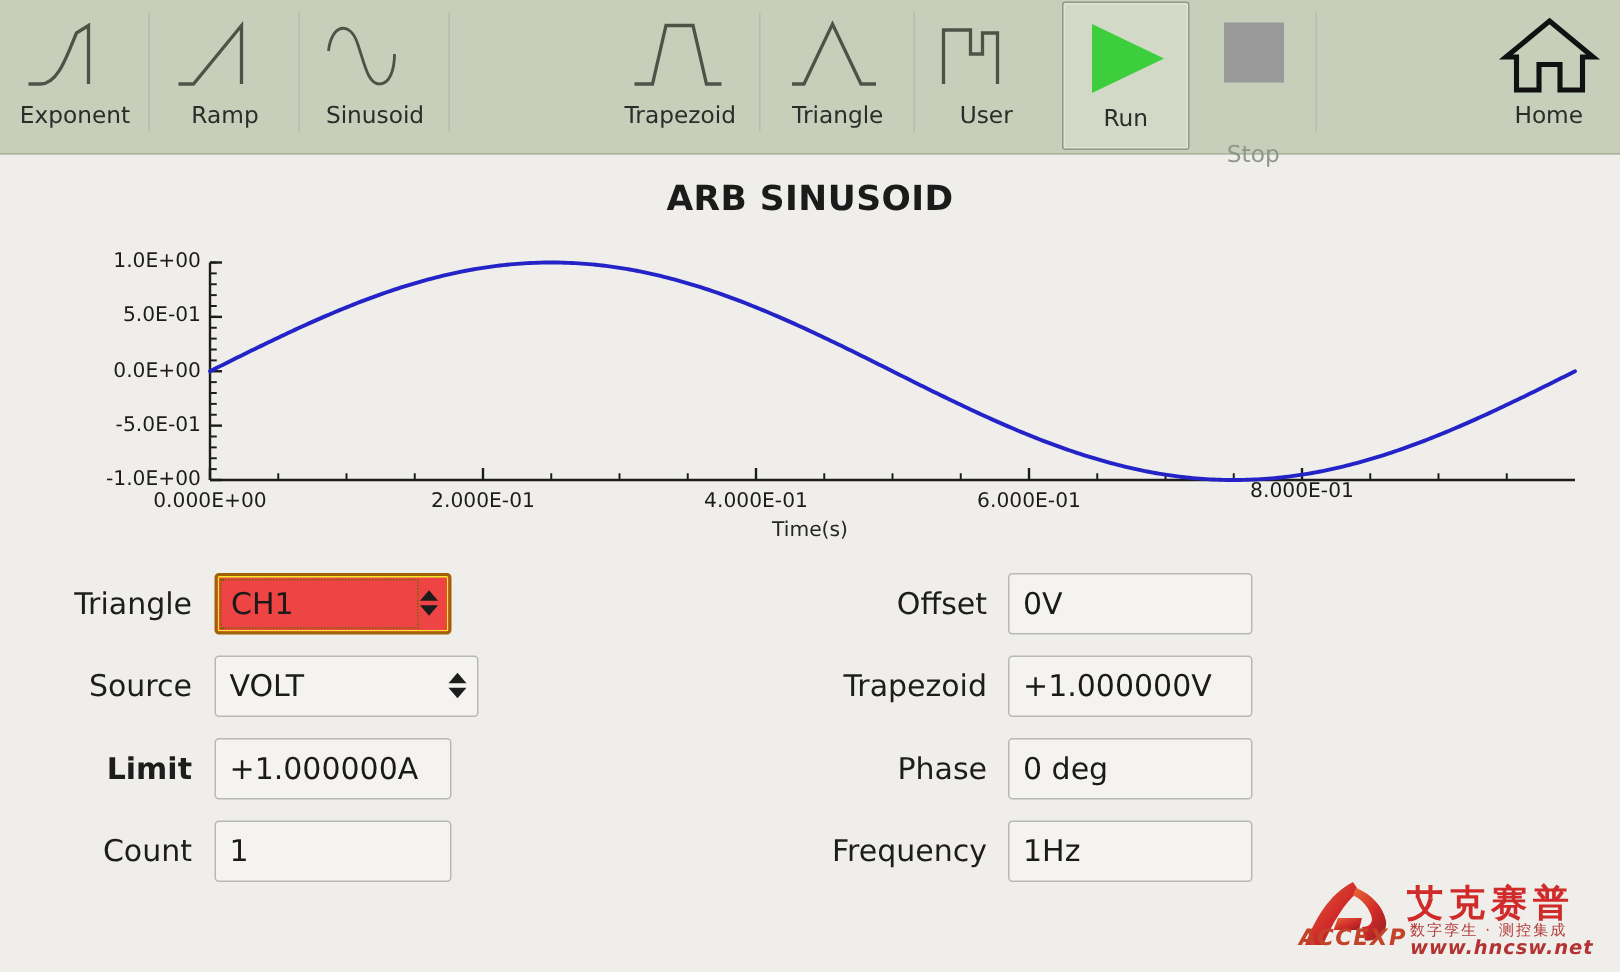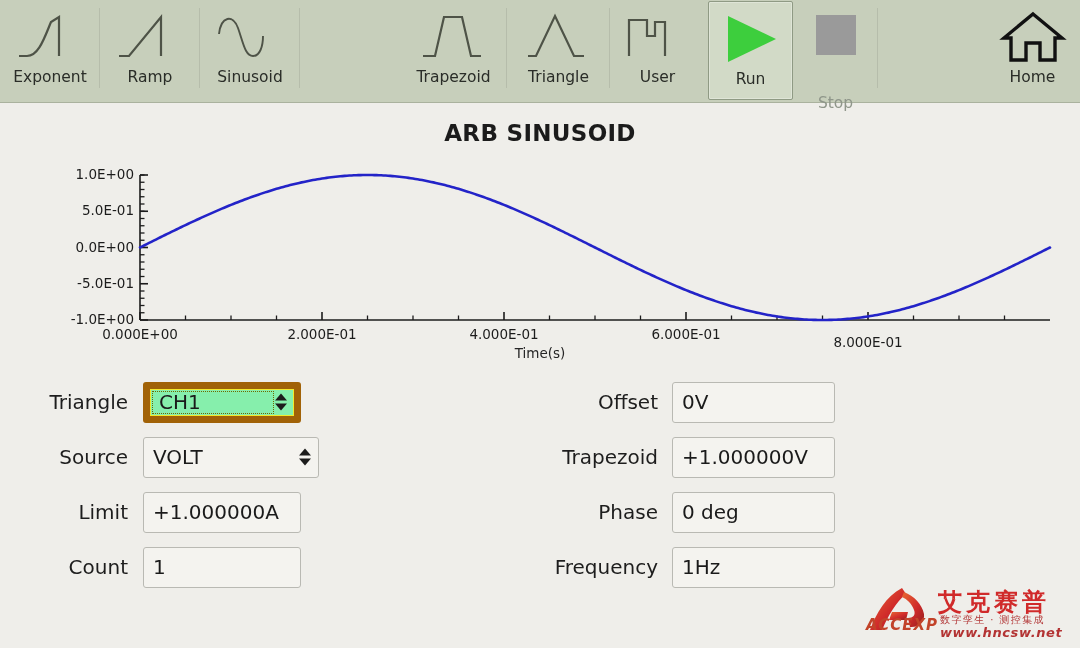--- a/index.html
+++ b/index.html
@@ -97,22 +97,22 @@
     border: 1px solid #b9b9b3;
     border-radius: 3px;
     background: #f4f3ef;
     display: flex; align-items: center;
     padding-left: 9px;
     font-size: 20px; color: #1a1a1a;
     position: relative;
   }
   .fctl.sel { padding-right: 30px; }
   .fctl.hl {
-    background: #86efac;
-    border: 7px solid #a16207;
+    background: #ef4444;
+    border: 2px solid #a16207;
     box-shadow: inset 0 0 0 1px #f2ea2b;
   }
   .focus-ring {
     position: absolute; left: 2px; top: 2px; right: 20px; bottom: 2px;
     border: 1px dotted #6d6a00;
   }
   .spin {
     position: absolute; right: 7px; top: 50%;
     transform: translateY(-50%);
     display: flex; flex-direction: column; gap: 3px;
@@ -249,21 +249,21 @@
       <div class="ytick" style="top: 47.25px; left: 44px;">5.0E-01</div>
       <div class="ytick" style="top: 83.5px; left: 44px;">0.0E+00</div>
       <div class="ytick" style="top: 119.75px; left: 44px;">-5.0E-01</div>
       <div class="ytick" style="top: 156px; left: 44px;">-1.0E+00</div>
     </div>
   <div id="xticks">
       <div class="xtick" style="left: 80px; top: 171px;">0.000E+00</div>
       <div class="xtick" style="left: 262px; top: 171px;">2.000E-01</div>
       <div class="xtick" style="left: 444px; top: 171px;">4.000E-01</div>
       <div class="xtick" style="left: 626px; top: 171px;">6.000E-01</div>
-      <div class="xtick" style="left: 808px; top: 179px;">8.000E-01</div>
+      <div class="xtick" style="left: 808px; top: 164px;">8.000E-01</div>
     </div>
   <svg id="plot" width="1080" height="210">
       <line x1="140" y1="20" x2="140" y2="165" stroke="#1c1c1c" stroke-width="1.6"></line>
       <line x1="140" y1="165" x2="1050" y2="165" stroke="#1c1c1c" stroke-width="1.6"></line>
       <line x1="140" y1="20" x2="148" y2="20" stroke="#1c1c1c" stroke-width="1.6"></line>
       <line x1="140" y1="56.25" x2="148" y2="56.25" stroke="#1c1c1c" stroke-width="1.6"></line>
       <line x1="140" y1="92.5" x2="148" y2="92.5" stroke="#1c1c1c" stroke-width="1.6"></line>
       <line x1="140" y1="128.75" x2="148" y2="128.75" stroke="#1c1c1c" stroke-width="1.6"></line>
       <line x1="140" y1="165" x2="148" y2="165" stroke="#1c1c1c" stroke-width="1.6"></line>
       <line x1="140" y1="157.75" x2="144.5" y2="157.75" stroke="#1c1c1c" stroke-width="1.3"></line>
@@ -325,21 +325,21 @@
       <div class="flabel" style="position: absolute; left: 0px; width: 138px;">Source</div>
       <div class="fctl sel" style="position: absolute; left: 143px; width: 176px;">
         <span style="position: relative;">VOLT</span>
         <div class="spin">
           <i class="up"></i>
           <i class="dn"></i>
         </div>
       </div>
     </div>
     <div class="frow" style="left: 0px; top: 110px; width: 1080px;">
-      <div class="flabel" style="position: absolute; left: 0px; width: 138px;">Limit</div>
+      <div class="flabel" style="position: absolute; left: 0px; width: 138px; font-weight: bold;">Limit</div>
       <div class="fctl" style="position: absolute; left: 143px; width: 158px;">
         <span style="position: relative;">+1.000000A</span>
       </div>
     </div>
     <div class="frow" style="left: 0px; top: 165px; width: 1080px;">
       <div class="flabel" style="position: absolute; left: 0px; width: 138px;">Count</div>
       <div class="fctl" style="position: absolute; left: 143px; width: 158px;">
         <span style="position: relative;">1</span>
       </div>
     </div>

